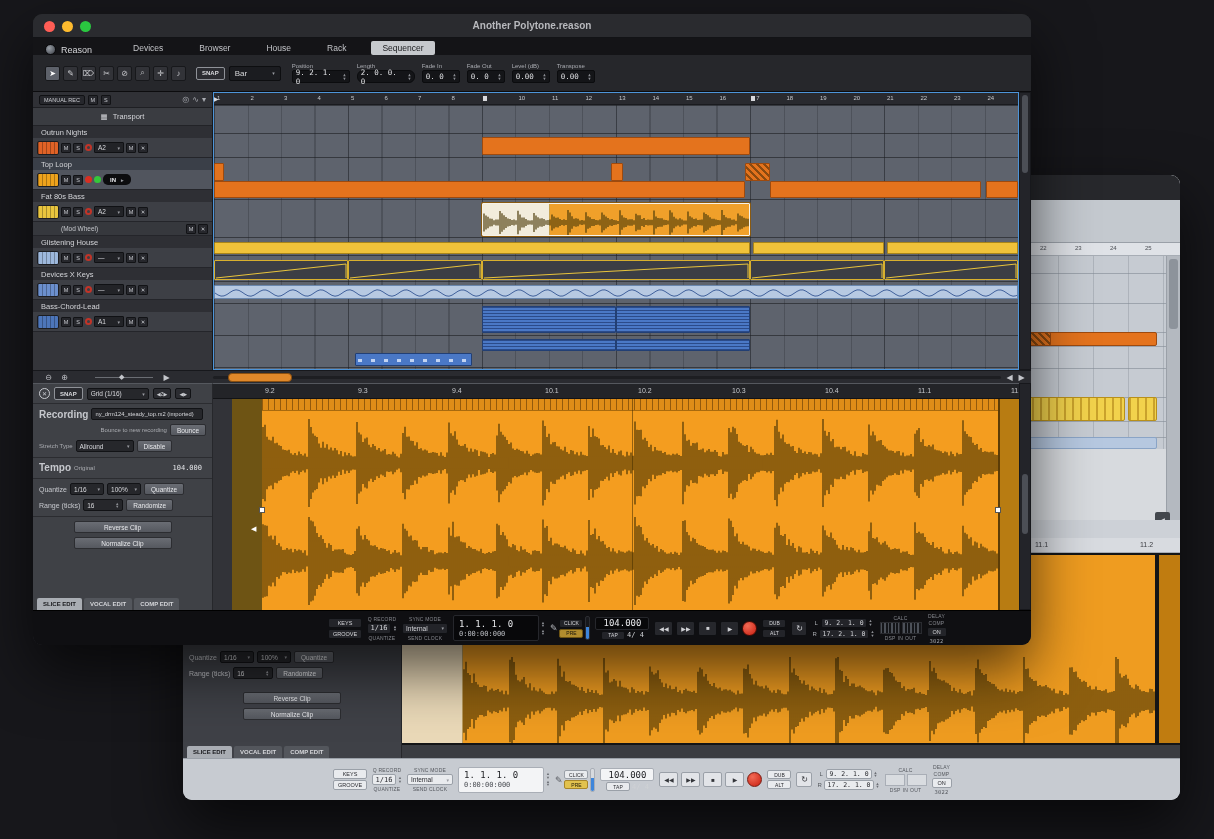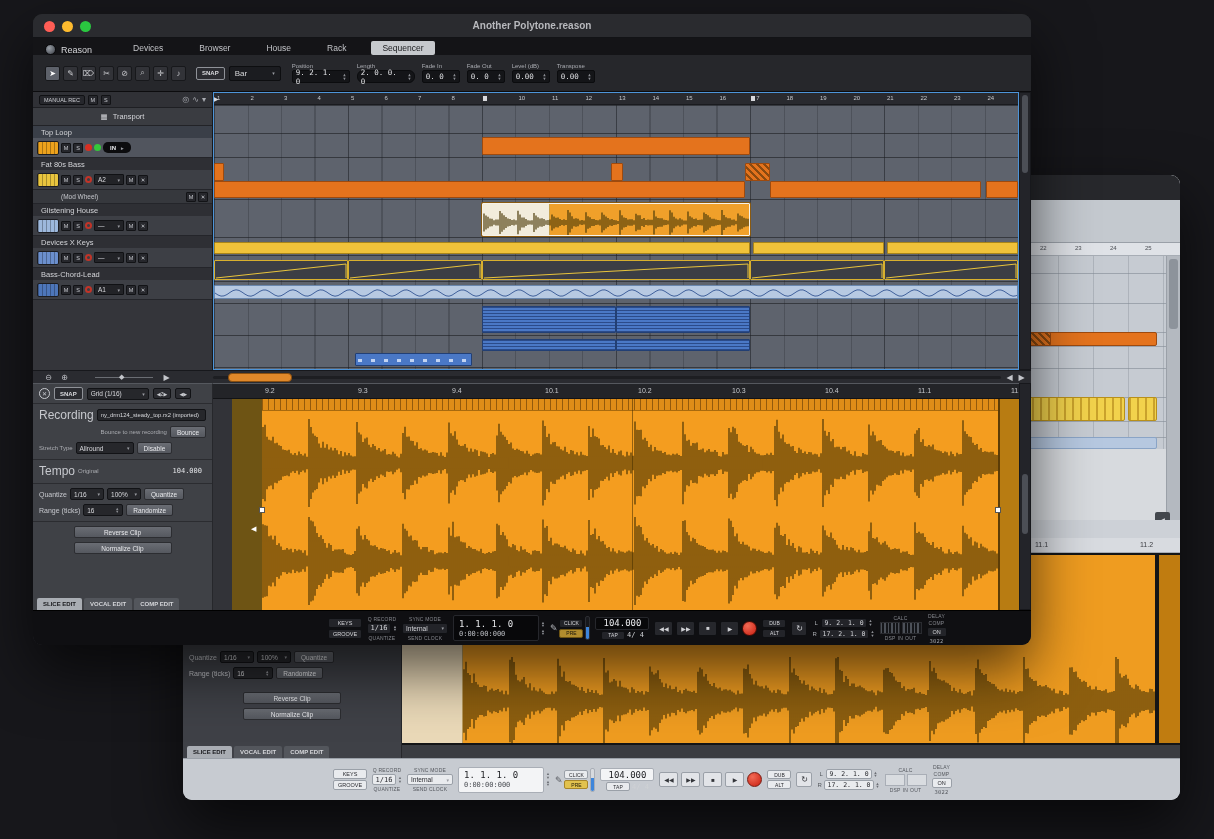--- a/index.html
+++ b/index.html
@@ -109,21 +109,21 @@
 .zr-track{position:absolute;left:180px;right:30px;top:5px;height:3px;background:#1d1e22;border-radius:2px}
 .zr-thumb{position:absolute;left:195px;top:2px;width:64px;height:9px;background:#e0882a;border-radius:4px;border:1px solid #8a4f10}
 
 #editor-left{position:absolute;left:0;top:369px;width:180px;height:227px;background:#3f4146;border-right:1px solid #26272b;border-top:1px solid #55585e}
 .ep-head{height:20px;display:flex;align-items:center;gap:4px;padding:0 6px;border-bottom:1px solid #2b2c30}
 .circx{width:11px;height:11px;border:1.5px solid #c9cbd0;border-radius:50%;color:#c9cbd0;font-size:6px;display:flex;align-items:center;justify-content:center}
 .nudge{height:11px;background:#2b2c31;border:1px solid #121316;border-radius:2px;color:#c9cbd0;font-size:5px;display:flex;align-items:center;padding:0 3px}
 .ep-row{display:flex;align-items:center;gap:3px;padding:0 6px;margin-top:4px}
 .ep-row.center{justify-content:center}
 .ep-lab{font-size:7px;color:#c6c8cd;white-space:nowrap}
-.ep-lab.strong{font-weight:normal;font-size:12px}
+.ep-lab.strong{font-weight:bold;font-size:10px}
 .ep-lab.tiny{font-size:6px;color:#a9abb0}
 .ep-box{height:12px;background:#26272b;border:1px solid #121316;font-size:6.5px;color:#d8d9dd;display:flex;align-items:center;padding:0 3px;border-radius:2px;gap:3px;white-space:nowrap}
 .ep-box.file{width:112px;font-size:5.8px;overflow:hidden}
 .ep-box.dd{justify-content:space-between;min-width:34px}
 .ep-box.num{width:40px;justify-content:space-between}
 .ep-btn{height:12px;background:linear-gradient(#6a6d74,#55585f);border:1px solid #2c2d31;border-radius:2px;font-size:6.5px;color:#e8e9ec;display:flex;align-items:center;justify-content:center;padding:0 6px;white-space:nowrap}
 .ep-btn.wide{width:98px}
 .ep-div{height:1px;background:#2b2c30;margin:5px 0 1px}
 .ep-val{font-size:7px;color:#e2e3e7;font-family:"DejaVu Sans Mono",monospace;margin-left:auto;padding-right:4px}
 .ep-tabs{position:absolute;left:4px;bottom:0;display:flex}
@@ -492,20 +492,37 @@
       <div class="tbtn">S</div>
       <span class="hd-ic">◎</span>
       <span class="hd-ic2">∿</span>
       <span class="hd-ic2 caret">▾</span>
     </div>
     <div class="tp-transport">
       <span>▦</span>
       <span>Transport</span>
     </div>
     <div id="track-rows">
+        <div class="track-row">
+          <div class="tname">
+            <span>Outrun Nights</span>
+          </div>
+          <div class="tctrl">
+            <div class="ticon" style="background-color: rgb(224, 98, 38);"></div>
+            <div class="tbtn">M</div>
+            <div class="tbtn">S</div>
+            <span class="recring"></span>
+            <div class="tdd">
+              <span>A2</span>
+              <span class="caret">▾</span>
+            </div>
+            <div class="tbtn">M</div>
+            <div class="tbtn">✕</div>
+          </div>
+        </div>
         <div class="track-row selected">
           <div class="tname">
             <span>Top Loop</span>
           </div>
           <div class="tctrl">
             <div class="ticon" style="background-color: rgb(237, 162, 28);"></div>
             <div class="tbtn">M</div>
             <div class="tbtn">S</div>
             <span class="dot red"></span>
             <span class="dot green"></span>

